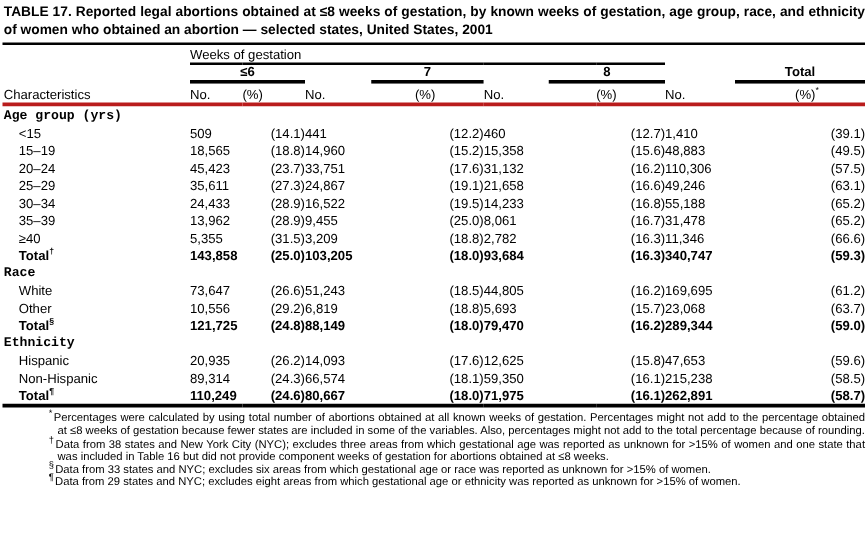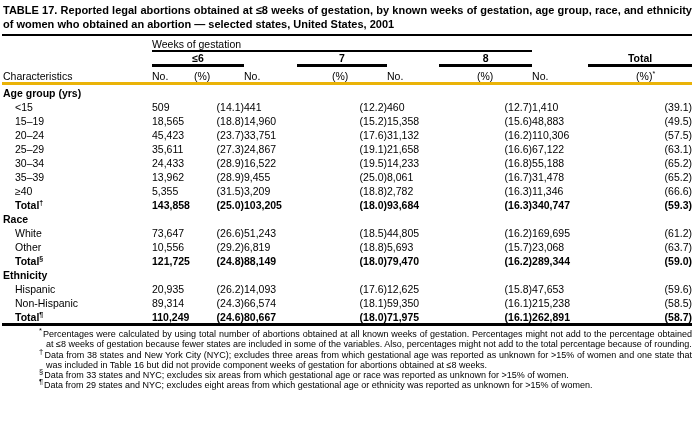--- a/index.html
+++ b/index.html
@@ -23,26 +23,26 @@
   }
   thead th{font-weight:bold;}
   tr.span-row td,tr.span-row th{height:13px;}
   th.weeks{border-bottom:2px solid #000;}
   tr.grp-row th{height:15px;}
   .gline{border-bottom:3px solid #000;text-align:center;font-weight:bold;font-size:10.5px;line-height:12px;}
   .gline.g1{width:100%;}
   .gline.g2{width:90px;margin-left:auto;}
   .gline.g3{width:93px;margin-left:auto;}
   .gline.g4{width:104px;margin-left:auto;}
-  tr.colhead th{height:15px;border-bottom:3px solid #eab308;}
+  tr.colhead th{height:15px;border-bottom:3px solid #b91c1c;}
   th.char{text-align:left;padding-left:1px;}
   .num{text-align:right;}
   .pcth{text-align:center;}
   td.pct{text-align:right;}
-  td.sec{font-weight:bold;padding-left:1px;}
+  td.sec{font-weight:bold;padding-left:1px;font-family:Liberation Mono, monospace;}
   td.lab{padding-left:13px;}
   tr.total-row td{font-weight:bold;}
   sup{font-size:7px;line-height:0;vertical-align:super;}
   .footnotes{margin-top:3px;width:690px;}
   .footnote{
     font-size:9px;line-height:10.3px;text-align:justify;
     padding-left:7px;text-indent:-7px;margin-left:37px;
   }
   .footnote sup{font-size:7.5px;padding-right:1px;}
 </style>
@@ -136,21 +136,21 @@
           <td class="pct">(57.5)</td>
         </tr>
         <tr>
           <td class="lab">25–29</td>
           <td class="num">35,611</td>
           <td class="pct">(27.3)</td>
           <td class="num">24,867</td>
           <td class="pct">(19.1)</td>
           <td class="num">21,658</td>
           <td class="pct">(16.6)</td>
-          <td class="num">67,122</td>
+          <td class="num">49,246</td>
           <td class="pct">(63.1)</td>
         </tr>
         <tr>
           <td class="lab">30–34</td>
           <td class="num">24,433</td>
           <td class="pct">(28.9)</td>
           <td class="num">16,522</td>
           <td class="pct">(19.5)</td>
           <td class="num">14,233</td>
           <td class="pct">(16.8)</td>

